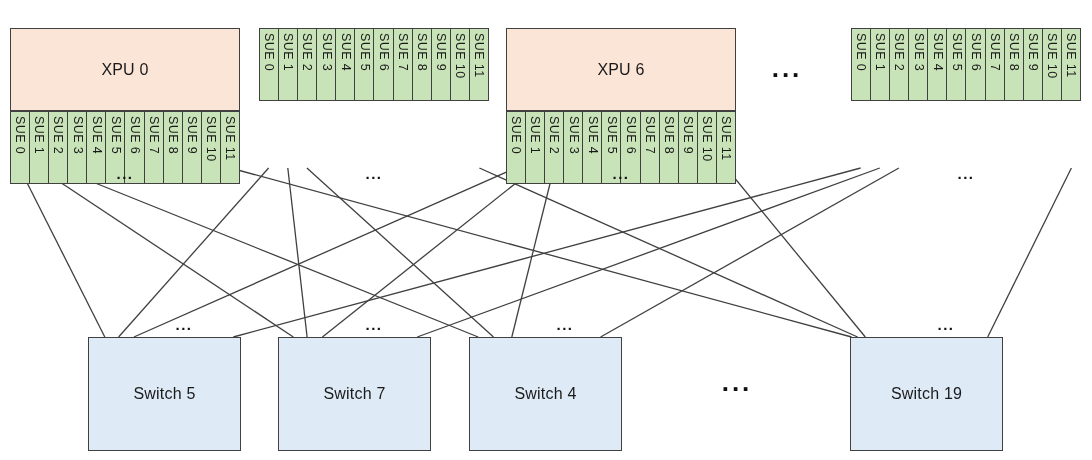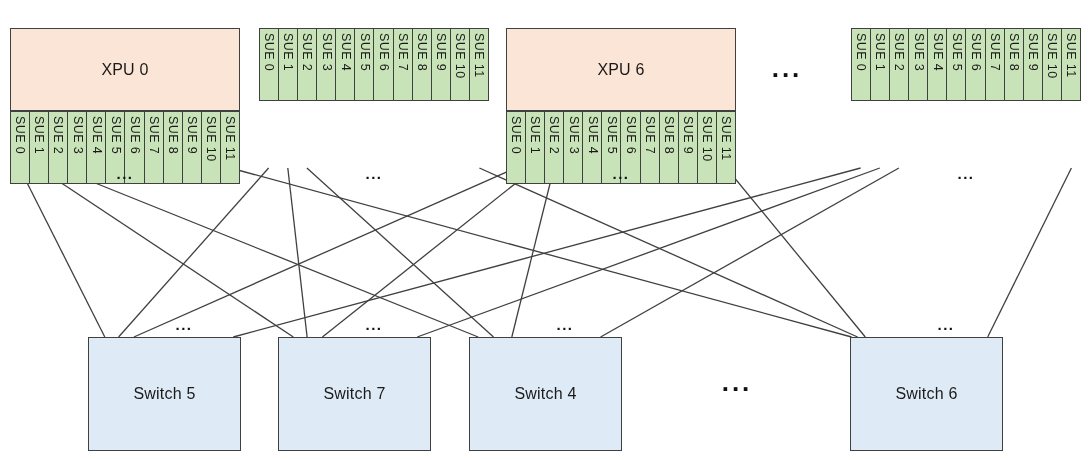--- a/index.html
+++ b/index.html
@@ -239,21 +239,21 @@
       <div class="switch-box" style="left: 88px; background: rgb(222, 235, 247); border-color: rgb(64, 64, 64); color: rgb(26, 26, 26);">
         <span>Switch 5</span>
       </div>
       <div class="switch-box" style="left: 278px; background: rgb(222, 235, 247); border-color: rgb(64, 64, 64); color: rgb(26, 26, 26);">
         <span>Switch 7</span>
       </div>
       <div class="switch-box" style="left: 469px; background: rgb(222, 235, 247); border-color: rgb(64, 64, 64); color: rgb(26, 26, 26);">
         <span>Switch 4</span>
       </div>
       <div class="switch-box" style="left: 850px; background: rgb(222, 235, 247); border-color: rgb(64, 64, 64); color: rgb(26, 26, 26);">
-        <span>Switch 6</span>
+        <span>Switch 19</span>
       </div>
     </div>
 
   <div id="dots-xpu-row" class="dots-lg">...</div>
   <div id="dots-switch-row" class="dots-lg">...</div>
 <div class="dots-sm" style="left: 125px; top: 166px;">...</div>
     <div class="dots-sm" style="left: 374px; top: 166px;">...</div>
     <div class="dots-sm" style="left: 621px; top: 166px;">...</div>
     <div class="dots-sm" style="left: 966px; top: 166px;">...</div>
     <div class="dots-sm" style="left: 184px; top: 317px;">...</div>

